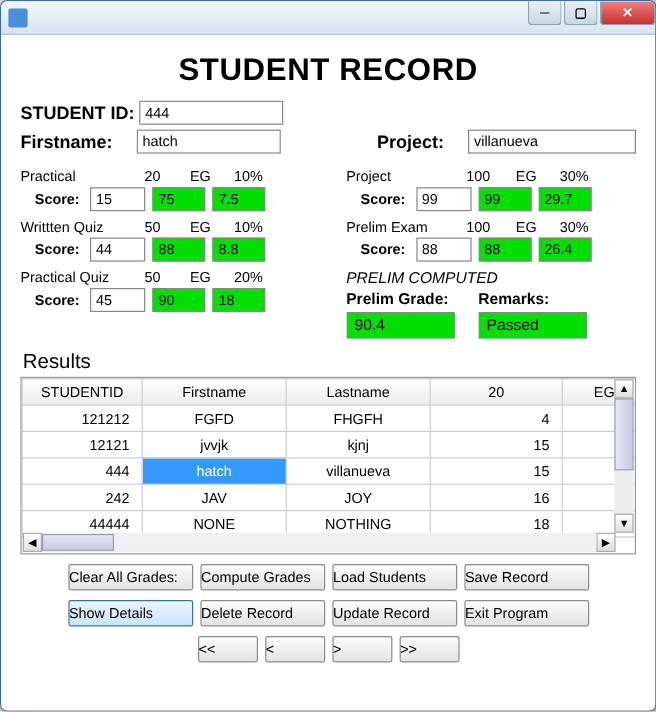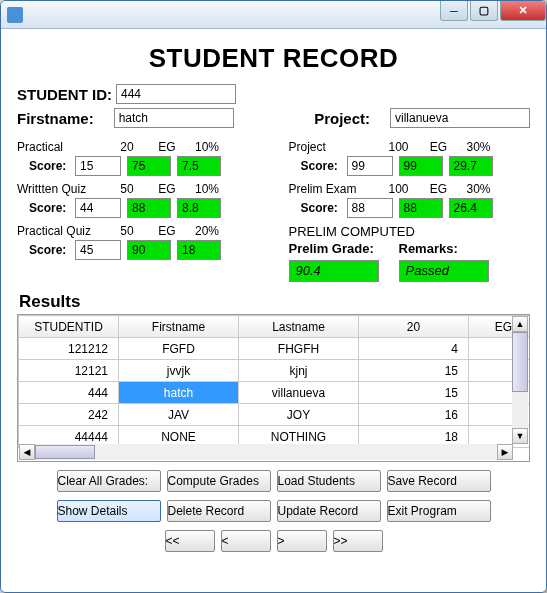--- a/index.html
+++ b/index.html
@@ -24,25 +24,25 @@
   .gh { display: flex; align-items: center; }
   .gh span { display: inline-block; }
   .gh .name { width: 90px; }
   .gh .max  { width: 40px; text-align: center; }
   .gh .eg   { width: 40px; text-align: center; }
   .gh .pct  { width: 40px; text-align: center; }
   .gs { display: flex; align-items: center; padding-left: 12px; margin-top: 2px; }
   .gs .score-lbl { font-weight: bold; width: 46px; }
   .gs .score-field { width: 46px; height: 20px; border: 1px solid #888; background: #fff; text-align: left; padding: 0 4px; font-size: 12px; }
   .gs .calc { width: 44px; height: 20px; border: 1px solid #888; background: #00e000; margin-left: 6px; text-align: left; padding: 0 4px; line-height: 18px; font-size: 12px; }
-  .prelim-title { font-size: 13px; margin-top: 6px; }
+  .prelim-title { font-size: 13px; margin-top: 6px; font-style: italic; }
   .prelim-row { display: flex; gap: 20px; margin-top: 2px; }
   .pcol .plbl { font-weight: bold; font-size: 13px; }
-  .pcol .pval { width: 90px; height: 22px; border: 1px solid #888; background: #00e000; margin-top: 4px; padding: 2px 6px; font-size: 13px; font-style: italic; }
-  .results-title { font-size: 17px; font-weight: bold; margin: 4px 0 2px 2px; }
+  .pcol .pval { width: 90px; height: 22px; border: 1px solid #888; background: #00e000; margin-top: 4px; padding: 2px 6px; font-size: 13px; }
+  .results-title { font-size: 17px; font-weight: normal; margin: 4px 0 2px 2px; }
   .tablewrap { border: 1px solid #999; background: #fff; height: 148px; position: relative; overflow: hidden; }
   .tbl { width: 520px; border-collapse: collapse; table-layout: fixed; }
   .tbl th, .tbl td { border: 1px solid #ccc; padding: 2px 4px; font-size: 12px; height: 22px; text-align: center; overflow: hidden; white-space: nowrap; }
   .tbl th { background: linear-gradient(#fff,#ececec); font-weight: normal; text-align: center; }
   .tbl td.left { text-align: right; padding-right: 10px; }
   .tbl tr.sel td.selcell { background: #3399ff; color: #fff; }
   .hscroll { position: absolute; left: 1px; right: 16px; bottom: 1px; height: 16px; background: #eee; display: flex; align-items: center; }
   .hscroll .arrow { width: 16px; height: 16px; background: linear-gradient(#fff,#ddd); border: 1px solid #aaa; display: flex; align-items: center; justify-content: center; font-size: 9px; }
   .hscroll .track { flex: 1; height: 14px; background: #f0f0f0; position: relative; }
   .hscroll .thumb { position: absolute; left: 0; top: 0; width: 60px; height: 14px; background: linear-gradient(#e8e8f8,#c8c8e0); border: 1px solid #99a; }

